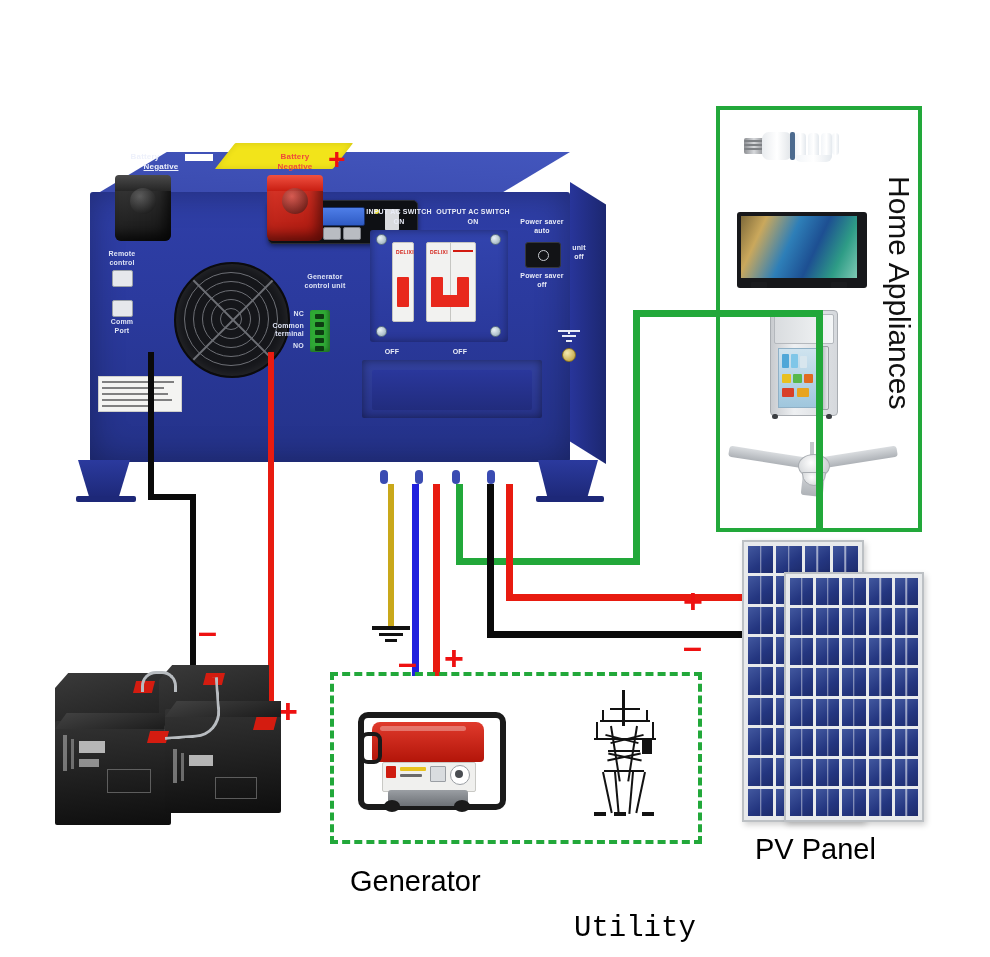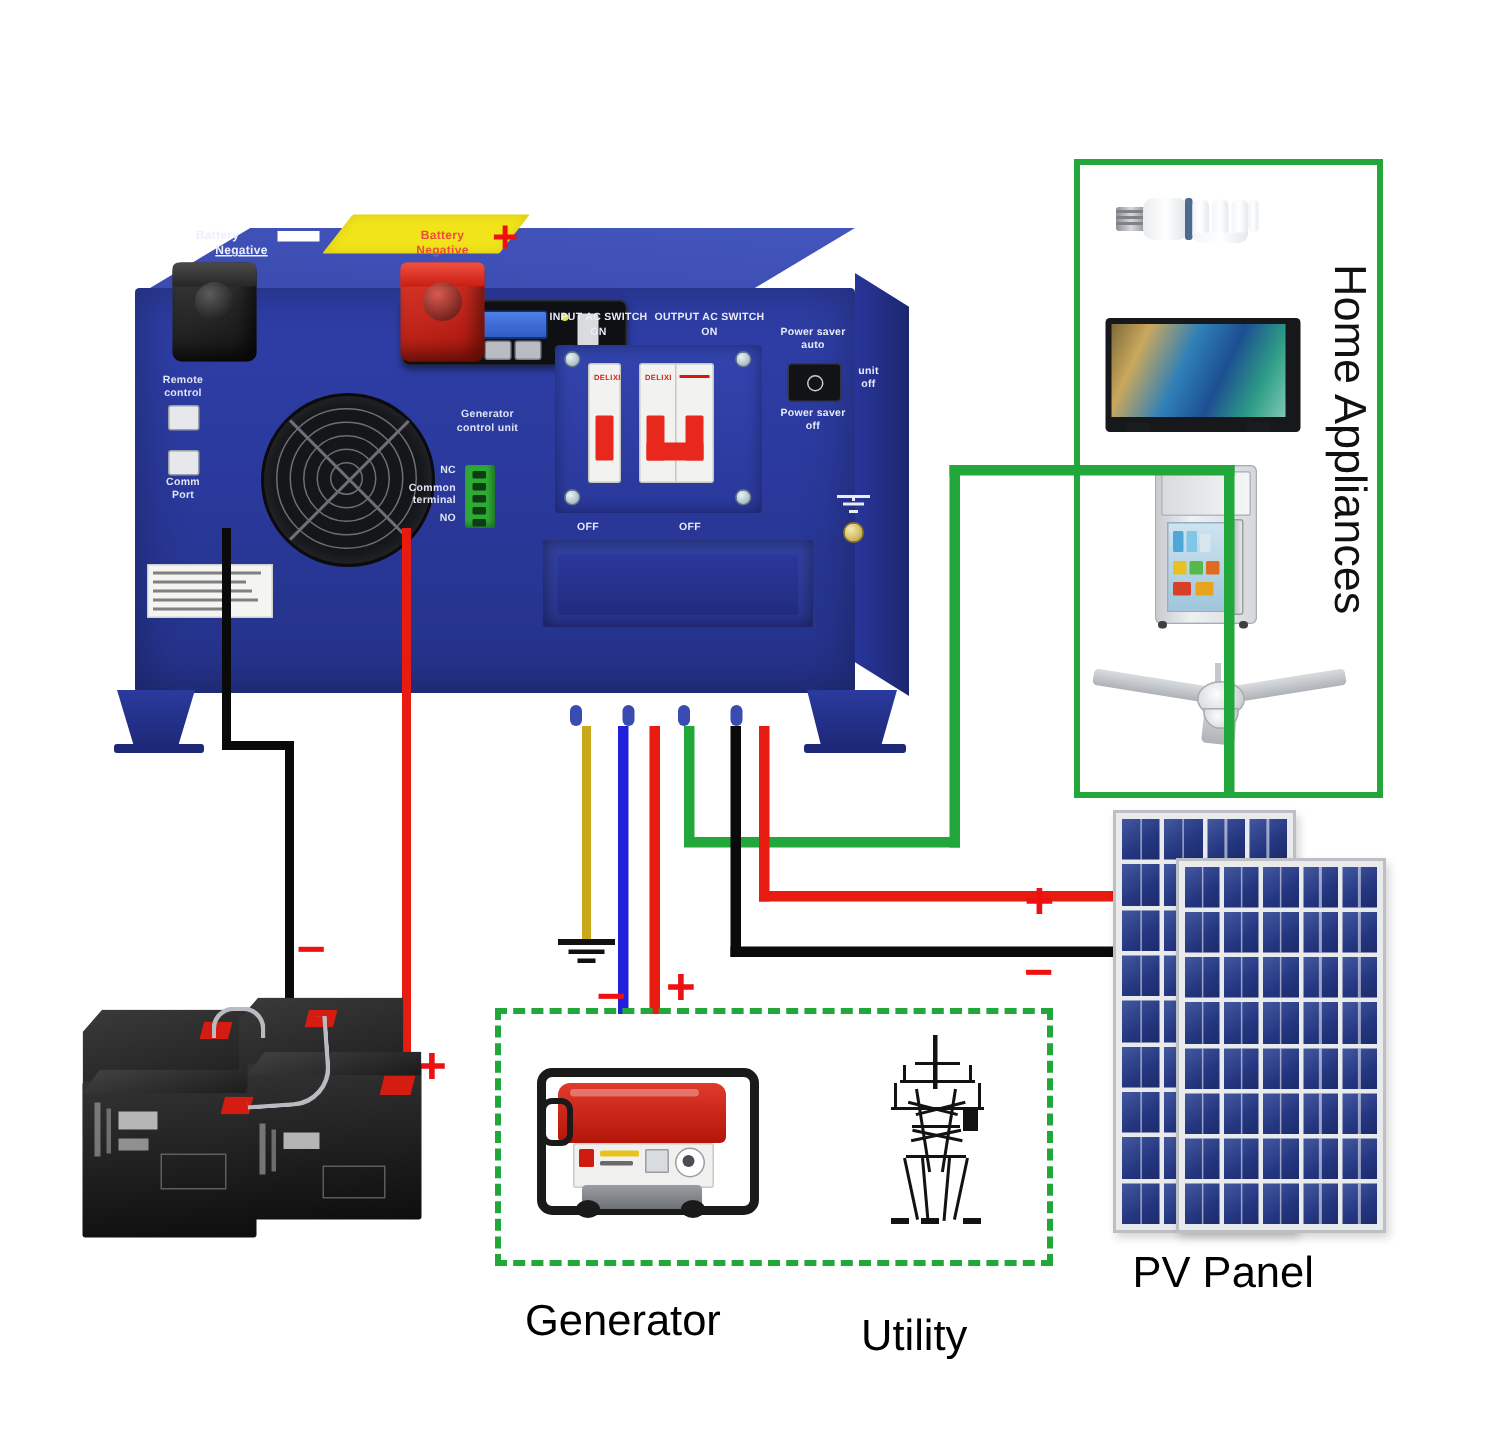--- a/index.html
+++ b/index.html
@@ -469,21 +469,21 @@
     <div class="pyl" style="left:34px;top:82px;width:2px;height:42px;transform:rotate(-5deg);transform-origin:top;"></div>
     <div class="pyl" style="left:52px;top:82px;width:2px;height:42px;transform:rotate(5deg);transform-origin:top;"></div>
     <div class="pyl" style="left:14px;top:122px;width:12px;height:4px;"></div>
     <div class="pyl" style="left:34px;top:122px;width:12px;height:4px;"></div>
     <div class="pyl" style="left:62px;top:122px;width:12px;height:4px;"></div>
 
     <div class="pyl" style="left:62px;top:50px;width:10px;height:14px;"></div>
   </div>
 
   <div class="lbl lbl-big" style="left:350px;top:865px;">Generator</div>
-  <div class="lbl lbl-big" style="left:574px;top:875px;">Utility</div>
+  <div class="lbl lbl-big" style="left:574px;top:912px;font-family:Liberation Mono, monospace;">Utility</div>
 
   <div class="pv" style="left:742px;top:540px;width:122px;height:282px;
        grid-template-columns:repeat(4,1fr);grid-template-rows:repeat(9,1fr);">
     <div class="pv-cell"></div>
       <div class="pv-cell"></div>
       <div class="pv-cell"></div>
       <div class="pv-cell"></div>
     <div class="pv-cell"></div>
       <div class="pv-cell"></div>
       <div class="pv-cell"></div>

